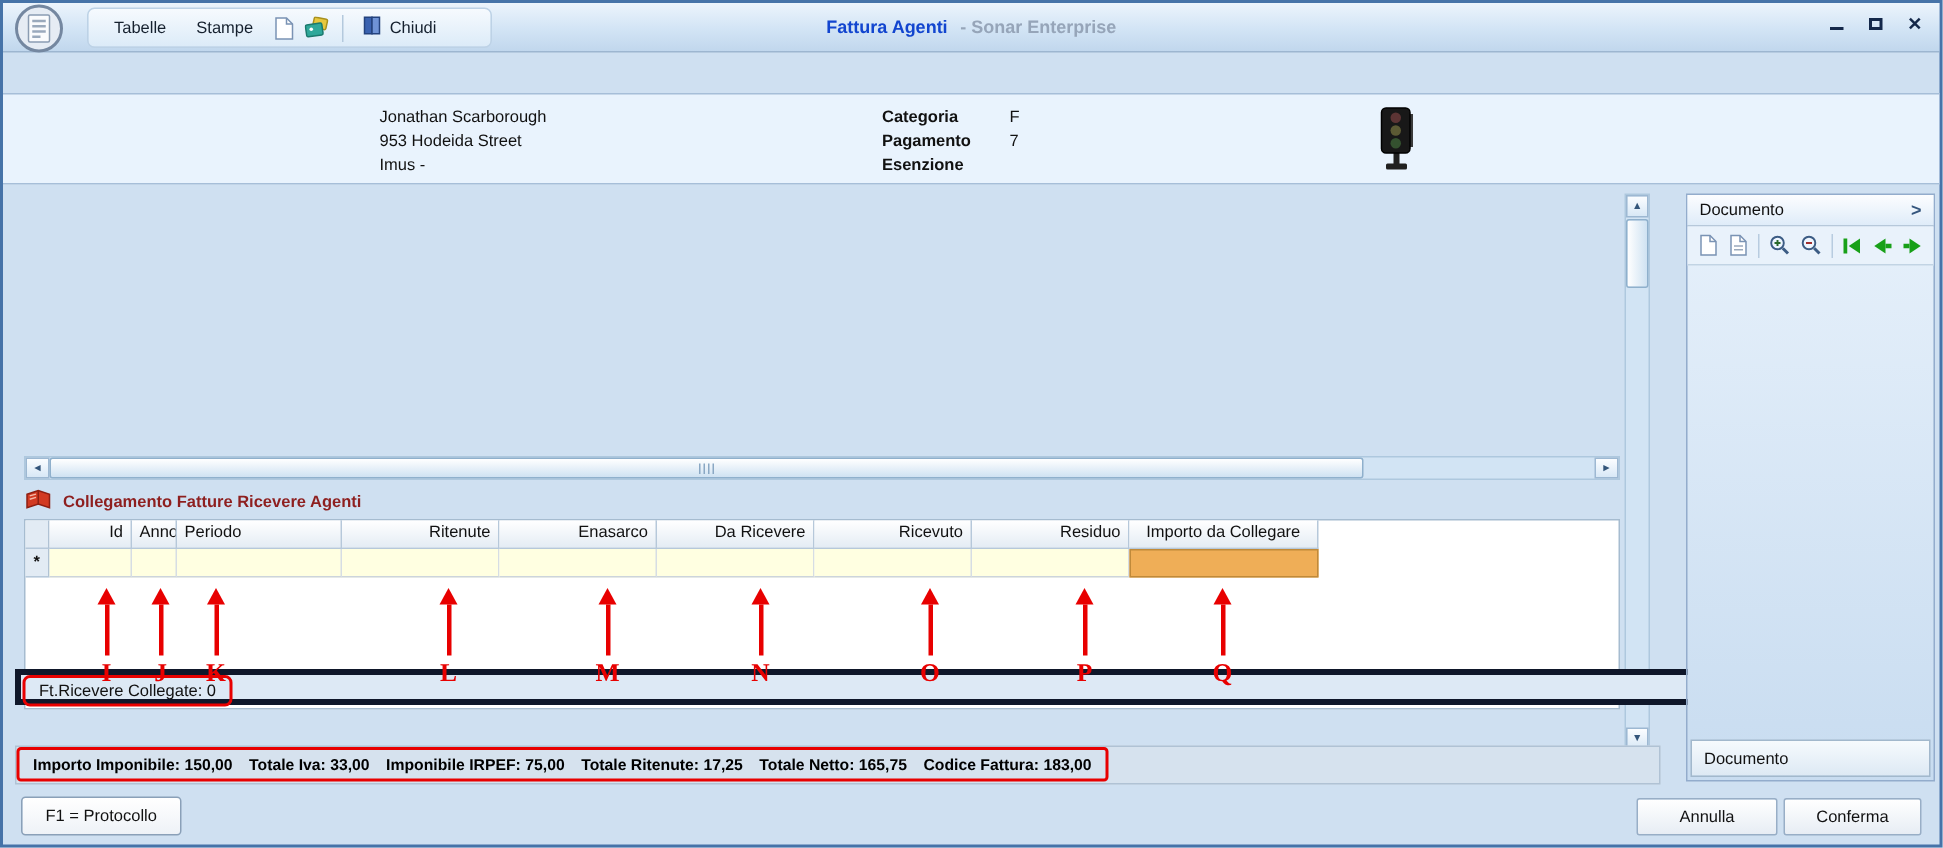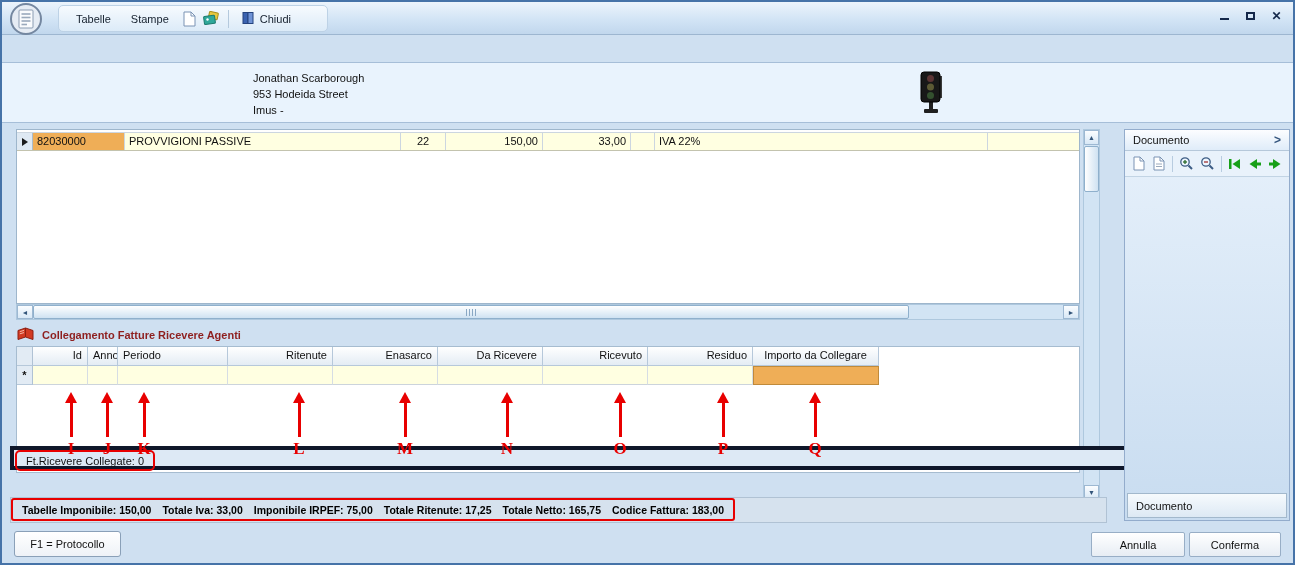--- a/index.html
+++ b/index.html
@@ -185,20 +185,24 @@
       <span class="menu-item chiudi">
         <span>
           <svg width="14" height="14" viewBox="0 0 14 14">
             <rect x="2" y="1.5" width="5" height="11" fill="#3a62b0" stroke="#24437e"></rect>
             <rect x="7" y="1.5" width="5" height="11" fill="#6f93d6" stroke="#24437e"></rect>
           </svg>
         </span>
         <span>Chiudi</span>
       </span>
     </div>
+    <div class="title">
+      <span class="t1">Fattura Agenti</span>
+      <span class="t2">- Sonar Enterprise</span>
+    </div>
     <div class="win-controls">
       <span class="wc">
           <span class="min"></span>
         </span>
       <span class="wc">
           <span class="max"></span>
         </span>
       <span class="wc">✕</span>
     </div>
   </div>
@@ -207,49 +211,48 @@
     <div class="hcol hcol2">
       <div class="hrow">
           <span>Jonathan Scarborough</span>
         </div>
       <div class="hrow">
           <span>953 Hodeida Street</span>
         </div>
       <div class="hrow">
           <span>Imus -</span>
         </div>
+    </div>
+    <div class="hcol hcol3">
+      <div class="hrow">
+        <span class="hlabel">Categoria</span>
+        <span>F</span>
+      </div>
+      <div class="hrow">
+        <span class="hlabel">Pagamento</span>
+        <span>7</span>
+      </div>
+      <div class="hrow">
+        <span class="hlabel">Esenzione</span>
+        <span></span>
+      </div>
     </div>
     <div class="tlight">
       <svg width="34" height="44" viewBox="0 0 34 44">
         <rect x="14" y="29" width="4" height="10" fill="#202020"></rect>
         <rect x="9" y="38" width="14" height="4" rx="1" fill="#202020"></rect>
         <rect x="24" y="5" width="3" height="22" fill="#3a3a3a"></rect>
         <rect x="6" y="1" width="19" height="30" rx="3" fill="#181818" stroke="#000"></rect>
         <circle cx="15.5" cy="7.5" r="3.5" fill="#5c3434"></circle>
         <circle cx="15.5" cy="16" r="3.5" fill="#5c5a34"></circle>
         <circle cx="15.5" cy="24.5" r="3.5" fill="#34512f"></circle>
       </svg>
     </div>
   </div>
 
-  <div class="inv-grid">
-    <div class="inv-row">
-      <div class="cell marker">
-        <span class="tri"></span>
-      </div>
-      <div class="cell code">82030000</div>
-      <div class="cell desc">PROVVIGIONI PASSIVE</div>
-      <div class="cell aliq">22</div>
-      <div class="cell n1">150,00</div>
-      <div class="cell n2">33,00</div>
-      <div class="cell gap"></div>
-      <div class="cell ivadesc">IVA 22%</div>
-      <div class="cell fill"></div>
-    </div>
-  </div>
 
   <div class="hscroll">
     <div class="sbtn left">◄</div>
     <div class="hthumb">
       <span class="grip"></span>
         <span class="grip"></span>
         <span class="grip"></span>
         <span class="grip"></span>
     </div>
     <div class="sbtn right">►</div>
@@ -346,21 +349,21 @@
     </div>
 
   <div class="ftbar">
     <div class="ftbox">
       <span>Ft.Ricevere Collegate: 0</span>
     </div>
   </div>
 
   <div class="totalsbar">
     <div class="totbox">
-      <span class="tot"><span>Tabelle Imponibile:</span> <span>150,00</span></span>
+      <span class="tot"><span>Importo Imponibile:</span> <span>150,00</span></span>
       <span class="tot"><span>Totale Iva:</span> <span>33,00</span></span>
       <span class="tot"><span>Imponibile IRPEF:</span> <span>75,00</span></span>
       <span class="tot"><span>Totale Ritenute:</span> <span>17,25</span></span>
       <span class="tot"><span>Totale Netto:</span> <span>165,75</span></span>
       <span class="tot"><span>Codice Fattura:</span> <span>183,00</span></span>
     </div>
   </div>
 
   <div class="rpanel">
     <div class="rp-header">

